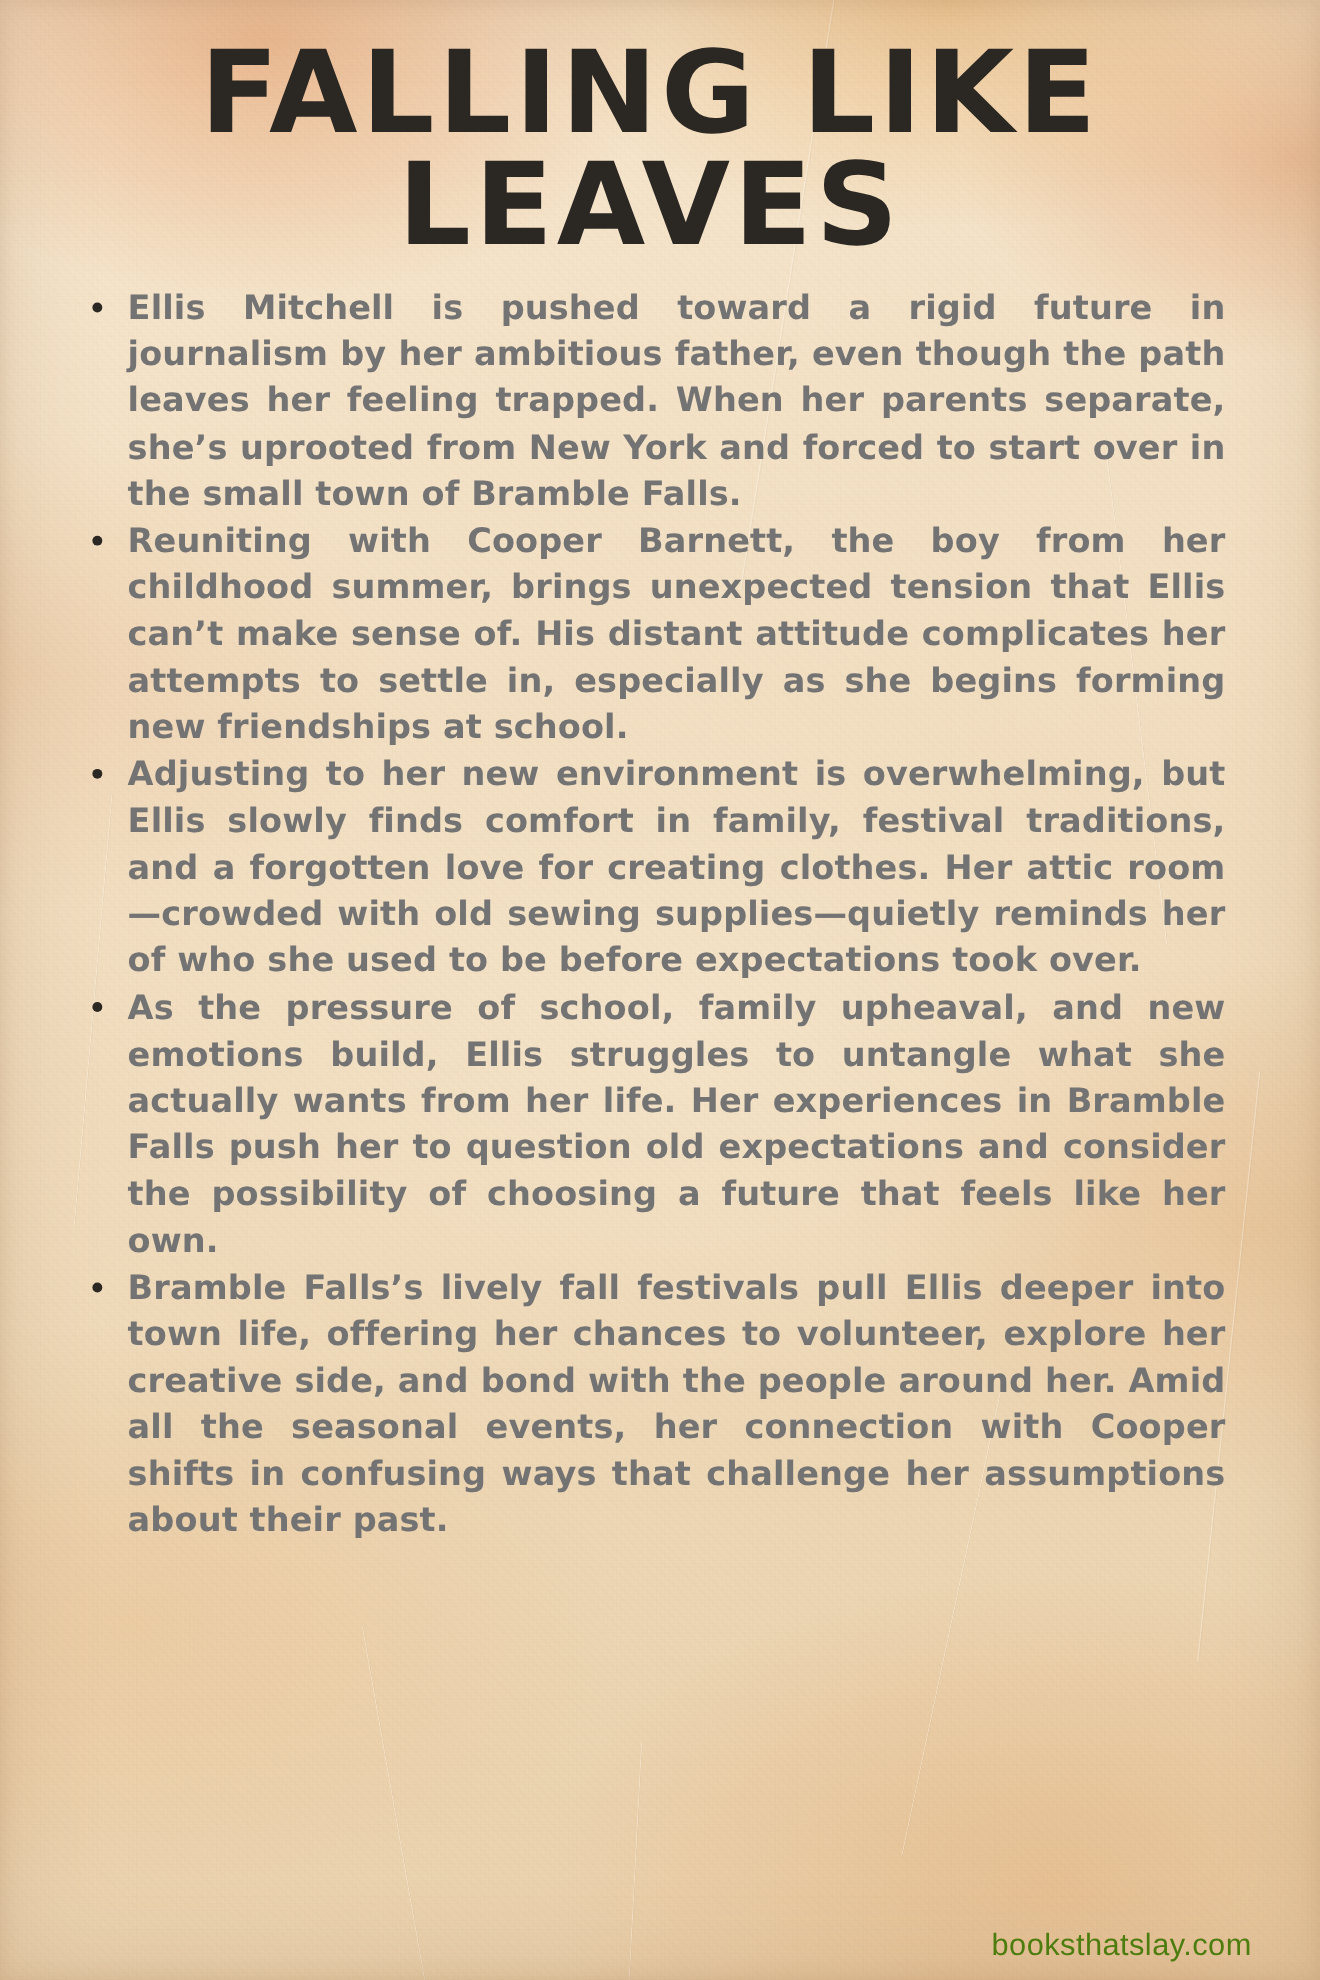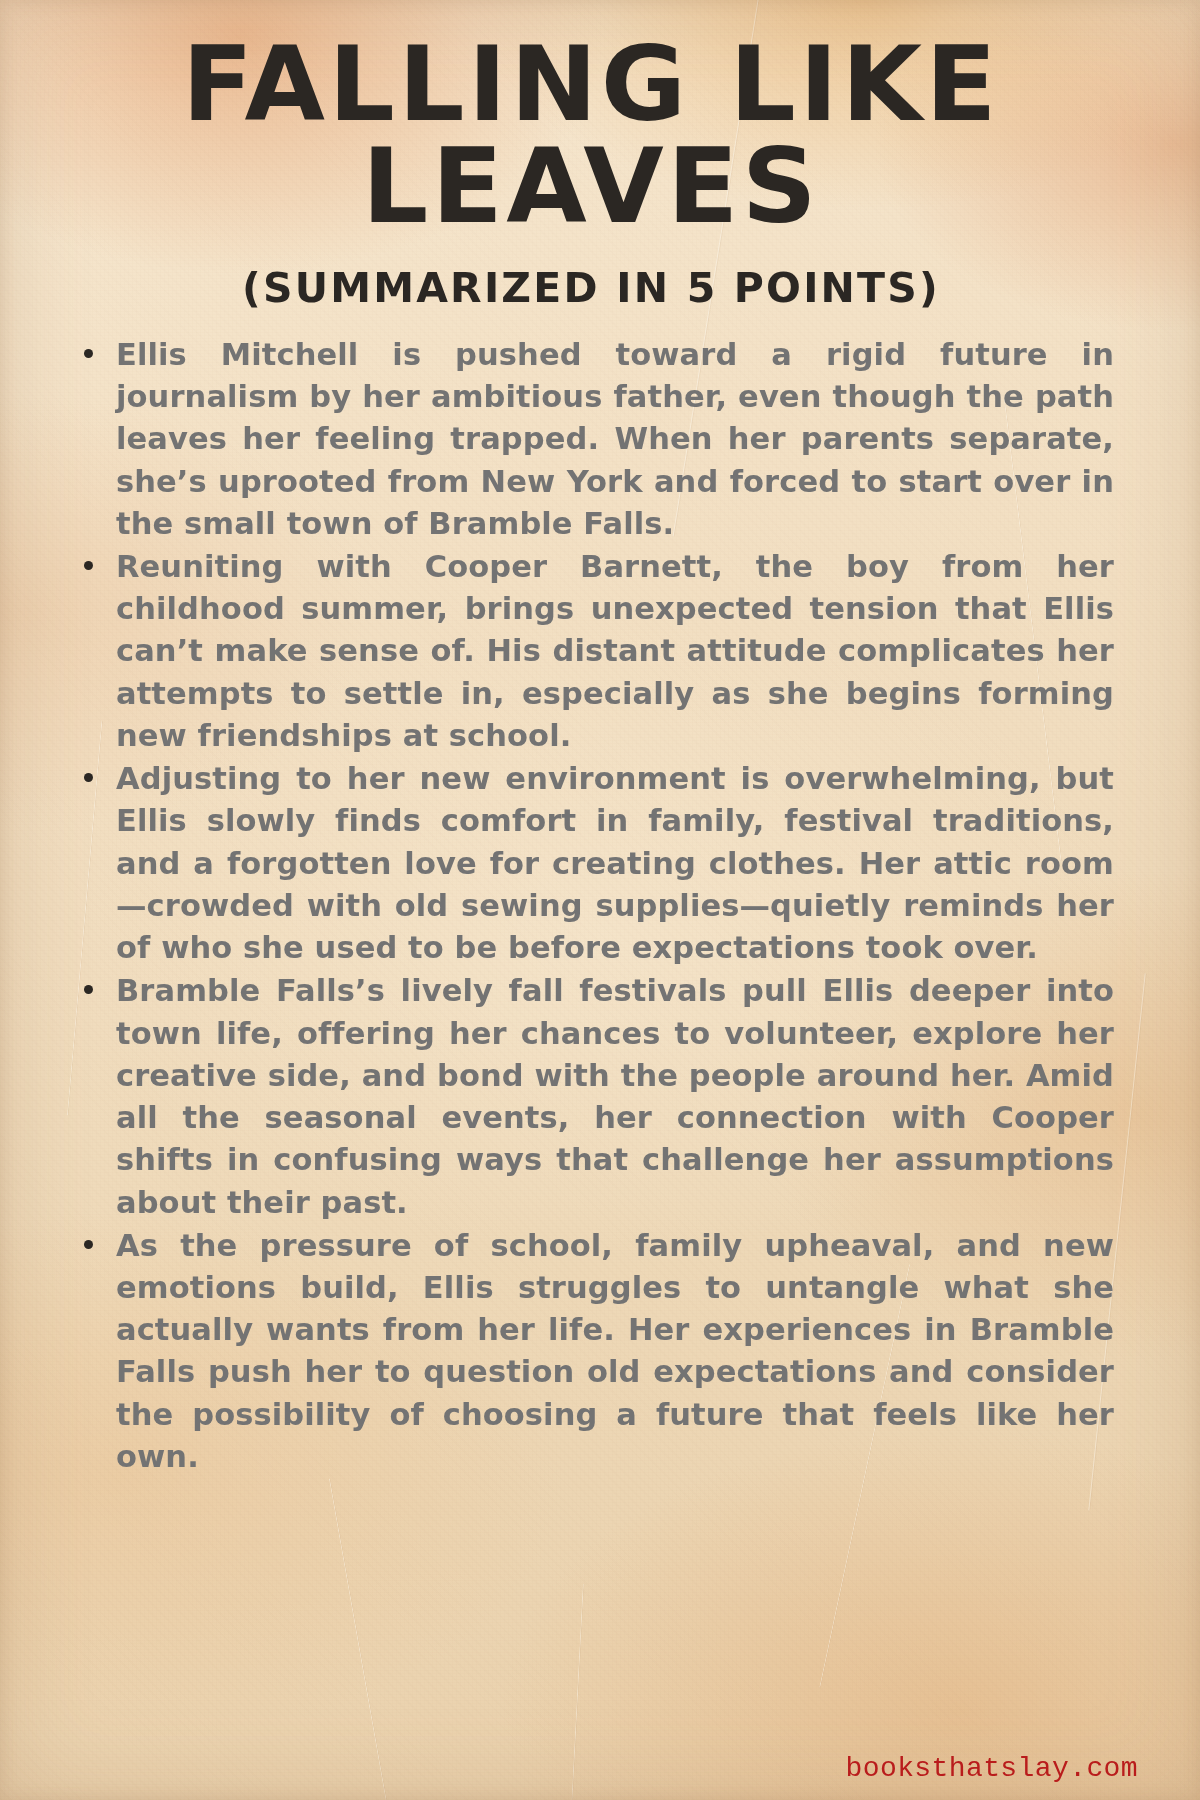--- a/index.html
+++ b/index.html
@@ -128,24 +128,24 @@
     height: 9px;
     border-radius: 50%;
     background: #2b2723;
   }
 
   .footer {
     position: absolute;
     right: 62px;
     bottom: 16px;
     z-index: 4;
-    color: #b91c1c;
+    color: #4d7c0f;
     font-size: 28px;
     letter-spacing: 0.4px;
-    font-family: Liberation Mono, monospace;
+    font-family: Liberation Sans, sans-serif;
   }
 </style>
 </head>
 <body>
 
 <div class="page">
   <div class="grain"></div>
   <div class="creases">
     <div class="crease c1"></div>
     <div class="crease c2"></div>
@@ -155,40 +155,39 @@
     <div class="crease c6"></div>
     <div class="crease c7"></div>
   </div>
   <div class="edge-shade"></div>
 </div>
 
 <div class="content">
 
   <h1 class="title">FALLING LIKE LEAVES</h1>
 
-  <h2 class="subtitle">(SUMMARIZED IN 5 POINTS)</h2>
 
   <ul class="points">
     <li>
       <span class="bullet"></span>
       <span>Ellis Mitchell is pushed toward a rigid future in journalism by her ambitious father, even though the path leaves her feeling trapped. When her parents separate, she’s uprooted from New York and forced to start over in the small town of Bramble Falls.</span>
     </li>
     <li>
       <span class="bullet"></span>
       <span>Reuniting with Cooper Barnett, the boy from her childhood summer, brings unexpected tension that Ellis can’t make sense of. His distant attitude complicates her attempts to settle in, especially as she begins forming new friendships at school.</span>
     </li>
     <li>
       <span class="bullet"></span>
       <span>Adjusting to her new environment is overwhelming, but Ellis slowly finds comfort in family, festival traditions, and a forgotten love for creating clothes. Her attic room—crowded with old sewing supplies—quietly reminds her of who she used to be before expectations took over.</span>
     </li>
     <li>
       <span class="bullet"></span>
-      <span>Bramble Falls’s lively fall festivals pull Ellis deeper into town life, offering her chances to volunteer, explore her creative side, and bond with the people around her. Amid all the seasonal events, her connection with Cooper shifts in confusing ways that challenge her assumptions about their past.</span>
+      <span>As the pressure of school, family upheaval, and new emotions build, Ellis struggles to untangle what she actually wants from her life. Her experiences in Bramble Falls push her to question old expectations and consider the possibility of choosing a future that feels like her own.</span>
     </li>
     <li>
       <span class="bullet"></span>
-      <span>As the pressure of school, family upheaval, and new emotions build, Ellis struggles to untangle what she actually wants from her life. Her experiences in Bramble Falls push her to question old expectations and consider the possibility of choosing a future that feels like her own.</span>
+      <span>Bramble Falls’s lively fall festivals pull Ellis deeper into town life, offering her chances to volunteer, explore her creative side, and bond with the people around her. Amid all the seasonal events, her connection with Cooper shifts in confusing ways that challenge her assumptions about their past.</span>
     </li>
   </ul>
 
 </div>
 
 <div class="footer">booksthatslay.com</div>
 
 </body></html>

